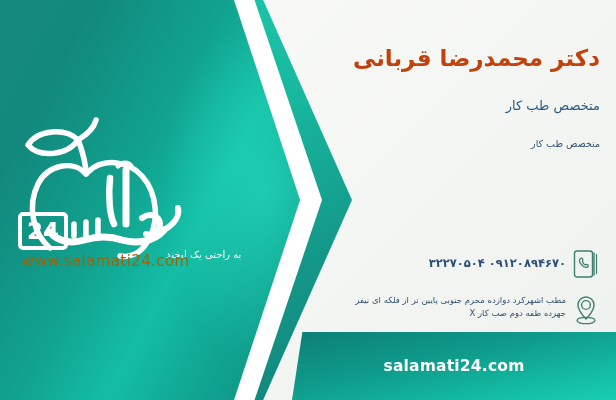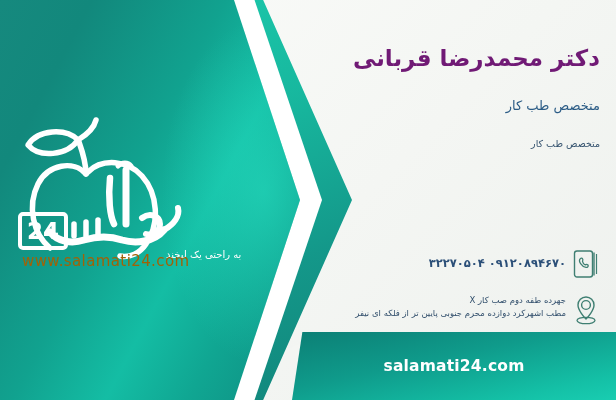--- a/index.html
+++ b/index.html
@@ -95,21 +95,21 @@
   }
 
   .doctor-name {
     position: absolute;
     right: 16px;
     top: 44px;
     width: 284px;
     text-align: right;
     font-size: 23px;
     font-weight: bold;
-    color: #701a75;
+    color: #c2410c;
     letter-spacing: 0px;
     line-height: 1.25;
     direction: rtl;
   }
 
   .specialty-main {
     position: absolute;
     right: 16px;
     top: 98px;
     width: 284px;
@@ -300,22 +300,22 @@
       <div class="contact-row">
         <div class="c-icon">
           <svg width="30" height="32" viewBox="0 0 30 32" xmlns="http://www.w3.org/2000/svg">
             <path d="M15 3 C10.6 3 7 6.6 7 11 C7 16.2 13.2 23.4 15 25
                      C16.8 23.4 23 16.2 23 11 C23 6.6 19.4 3 15 3 Z" fill="none" stroke="#3f7f72" stroke-width="1.4"></path>
             <circle cx="15" cy="11" r="4.4" fill="none" stroke="#3f7f72" stroke-width="1.4"></circle>
             <ellipse cx="15" cy="26.5" rx="9" ry="3.2" fill="none" stroke="#3f7f72" stroke-width="1.3"></ellipse>
           </svg>
         </div>
         <div class="c-text">
+          <div class="address-line">مطب اشهرکرد دوازده محرم جنوبی پایین تر از فلکه ای نیفر</div>
           <div class="address-line">جهرده طفه دوم صب کار X</div>
-          <div class="address-line">مطب اشهرکرد دوازده محرم جنوبی پایین تر از فلکه ای نیفر</div>
         </div>
       </div>
 
     </div>
   </div>
 
   <div class="bar-notch"></div>
   <div class="bottom-bar">
     <span class="site">salamati24.com</span>
   </div>

